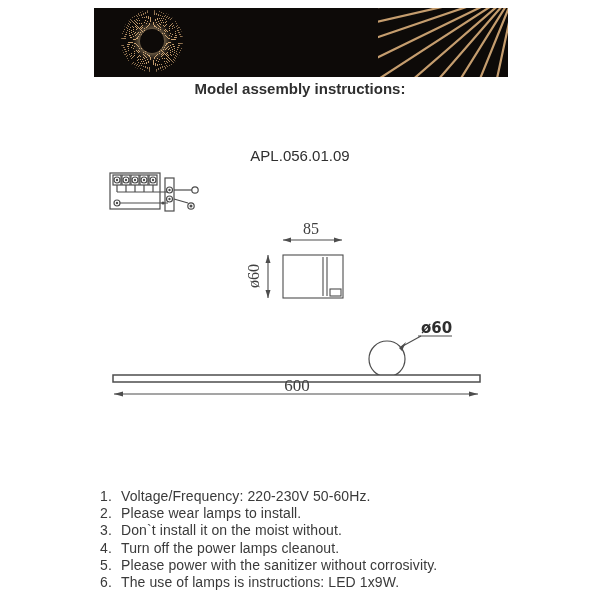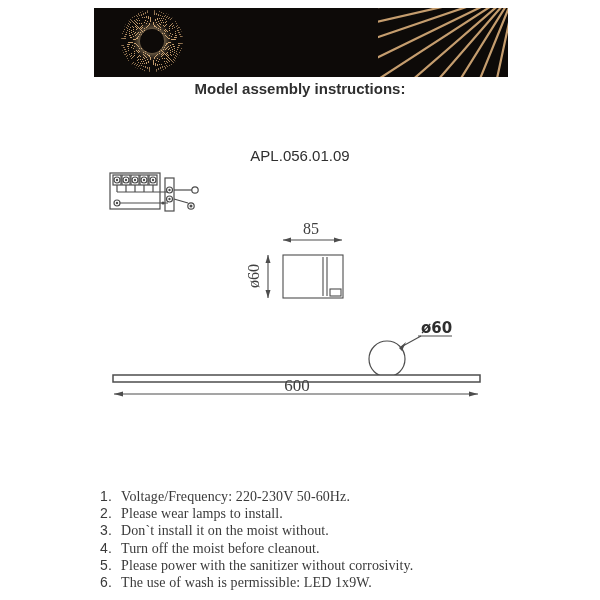--- a/index.html
+++ b/index.html
@@ -33,21 +33,21 @@
   .doc-title{position:absolute;left:0;top:80px;width:600px;text-align:center;font-size:15px;color:#2f2f2f;font-weight:bold;}
   .doc-model{position:absolute;left:0;top:99px;width:600px;text-align:center;font-size:15px;color:#2f2f2f;margin-top:48px;}
   
   .svg-abs{position:absolute;}
   .dim-serif{font-family:"Liberation Serif",serif;fill:#3f3f3f;}
   .dim-sans{font-family:"DejaVu Sans",sans-serif;font-weight:bold;fill:#2e2e2e;}
   
   .instructions{position:absolute;left:100px;top:488px;width:410px;}
   .instr-row{display:flex;font-size:14px;line-height:17.2px;letter-spacing:0.1px;color:#3a3a3a;}
   .instr-num{width:21px;flex:0 0 21px;}
-  .instr-text{flex:1;font-family:Liberation Serif, serif;}
+  .instr-text{flex:1;}
 </style>
 </head>
 <body>
 
 <div class="banner">
   <div class="sunburst"></div>
   <svg class="fan" width="130" height="77" viewBox="0 0 130 77">
     <g stroke="#c59d6e" stroke-width="2.2" stroke-linecap="round">
       <line x1="138" y1="-18" x2="94" y2="187"></line>
       <line x1="138" y1="-18" x2="59" y2="177"></line>
@@ -153,23 +153,23 @@
   <div class="instr-row">
     <span class="instr-num">2.</span>
     <span class="instr-text">Please wear lamps to install.</span>
   </div>
   <div class="instr-row">
     <span class="instr-num">3.</span>
     <span class="instr-text">Don`t install it on the moist without.</span>
   </div>
   <div class="instr-row">
     <span class="instr-num">4.</span>
-    <span class="instr-text">Turn off the moist before cleanout.</span>
+    <span class="instr-text">Turn off the power lamps cleanout.</span>
   </div>
   <div class="instr-row">
     <span class="instr-num">5.</span>
     <span class="instr-text">Please power with the sanitizer without corrosivity.</span>
   </div>
   <div class="instr-row">
     <span class="instr-num">6.</span>
-    <span class="instr-text">The use of wash is permissible: LED 1x9W.</span>
+    <span class="instr-text">The use of lamps is instructions: LED 1x9W.</span>
   </div>
 </div>
 
 </body></html>

